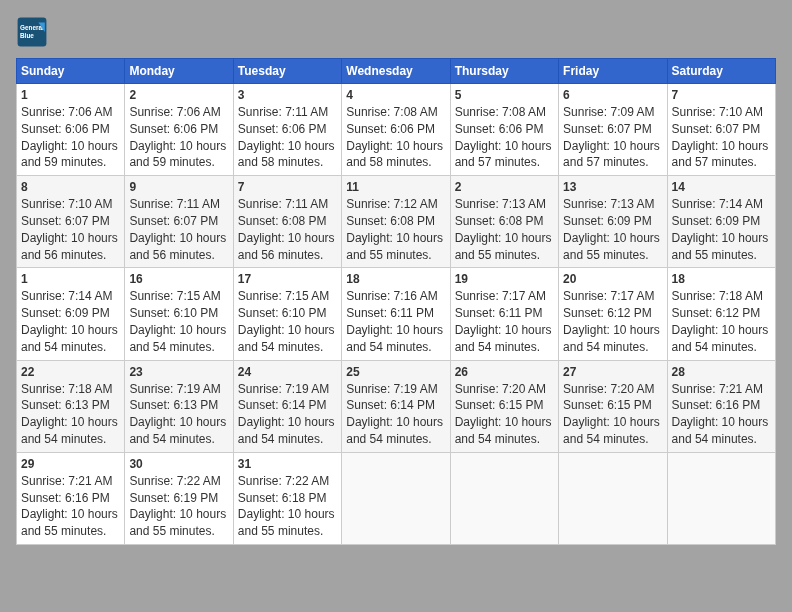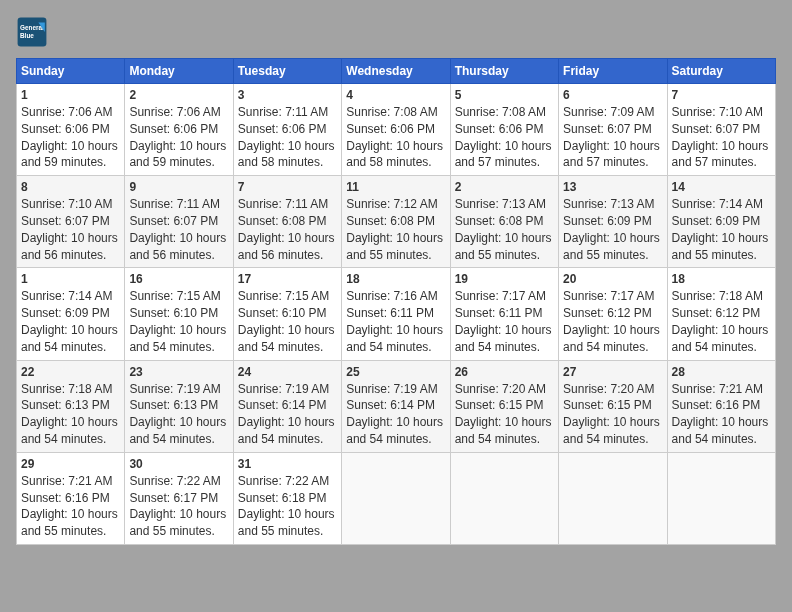--- a/index.html
+++ b/index.html
@@ -368,21 +368,21 @@
         <div class="day-info">
           <span>Sunrise: 7:21 AM</span><br>
           <span>Sunset: 6:16 PM</span><br>
           <span>Daylight: 10 hours and 55 minutes.</span>
         </div>
       </td>
           <td>
         <span class="day-num">30</span>
         <div class="day-info">
           <span>Sunrise: 7:22 AM</span><br>
-          <span>Sunset: 6:17 PM</span><br>
+          <span>Sunset: 6:19 PM</span><br>
           <span>Daylight: 10 hours and 55 minutes.</span>
         </div>
       </td>
           <td>
         <span class="day-num">31</span>
         <div class="day-info">
           <span>Sunrise: 7:22 AM</span><br>
           <span>Sunset: 6:18 PM</span><br>
           <span>Daylight: 10 hours and 55 minutes.</span>
         </div>

